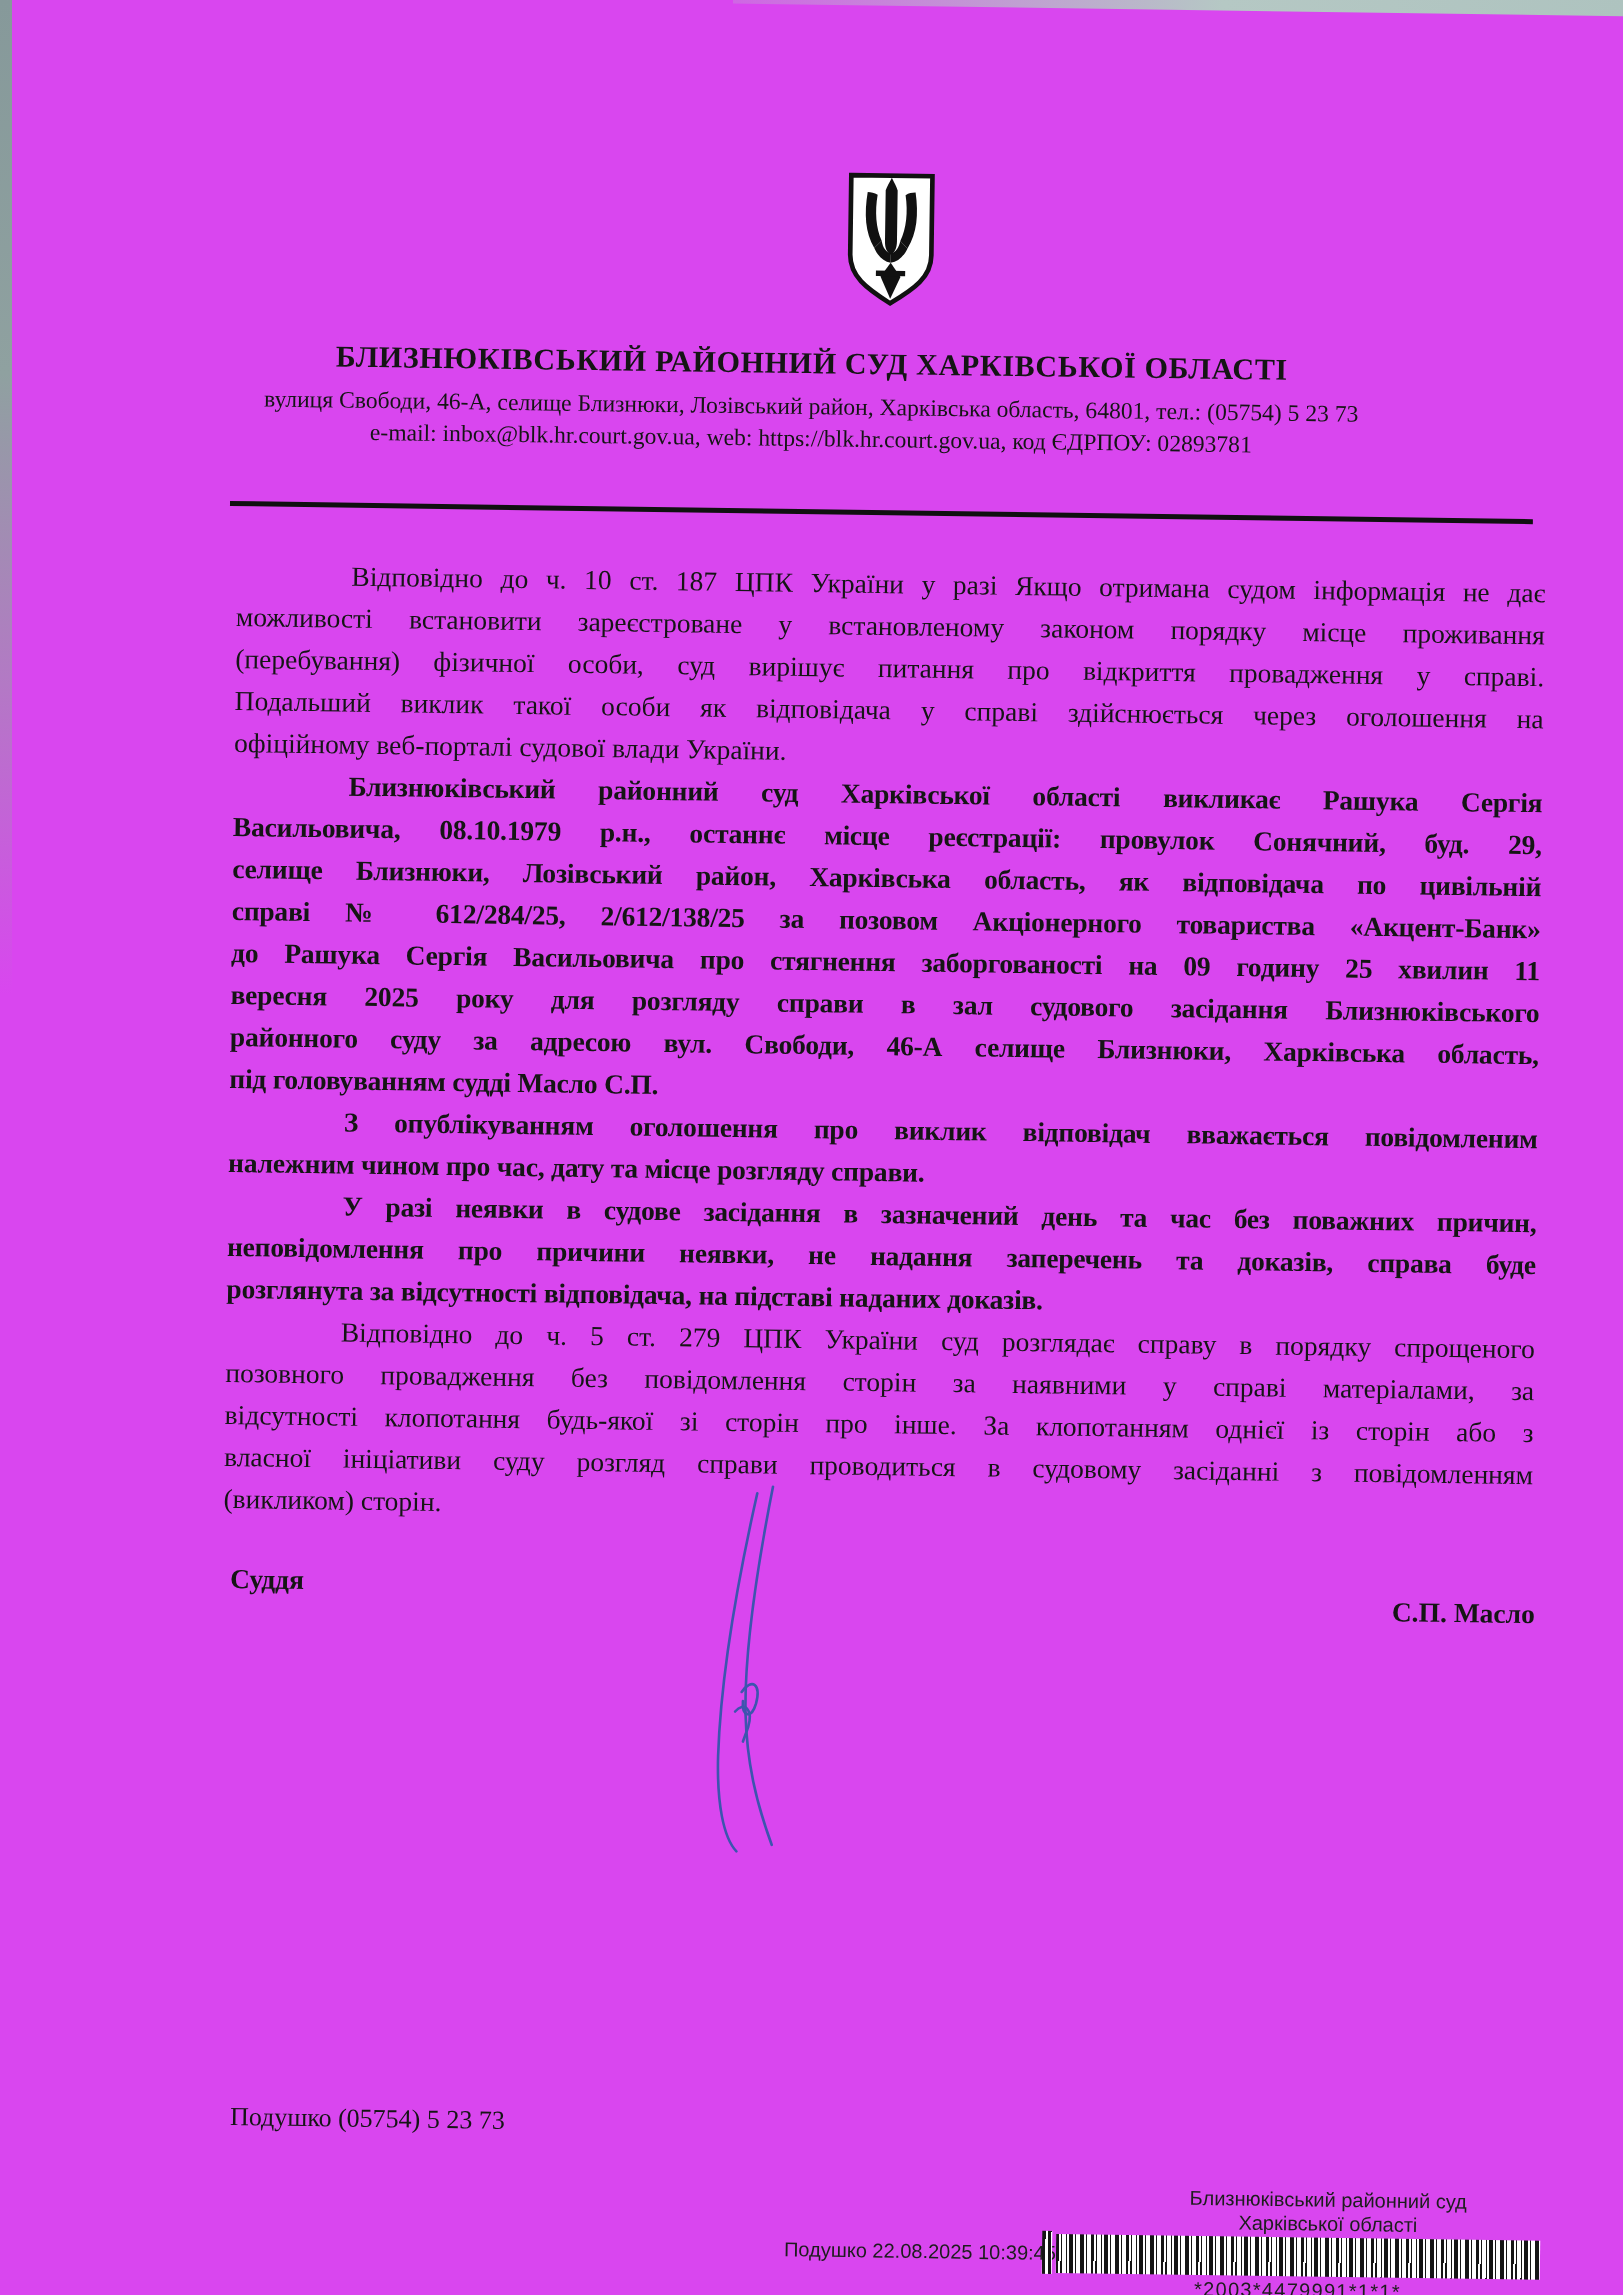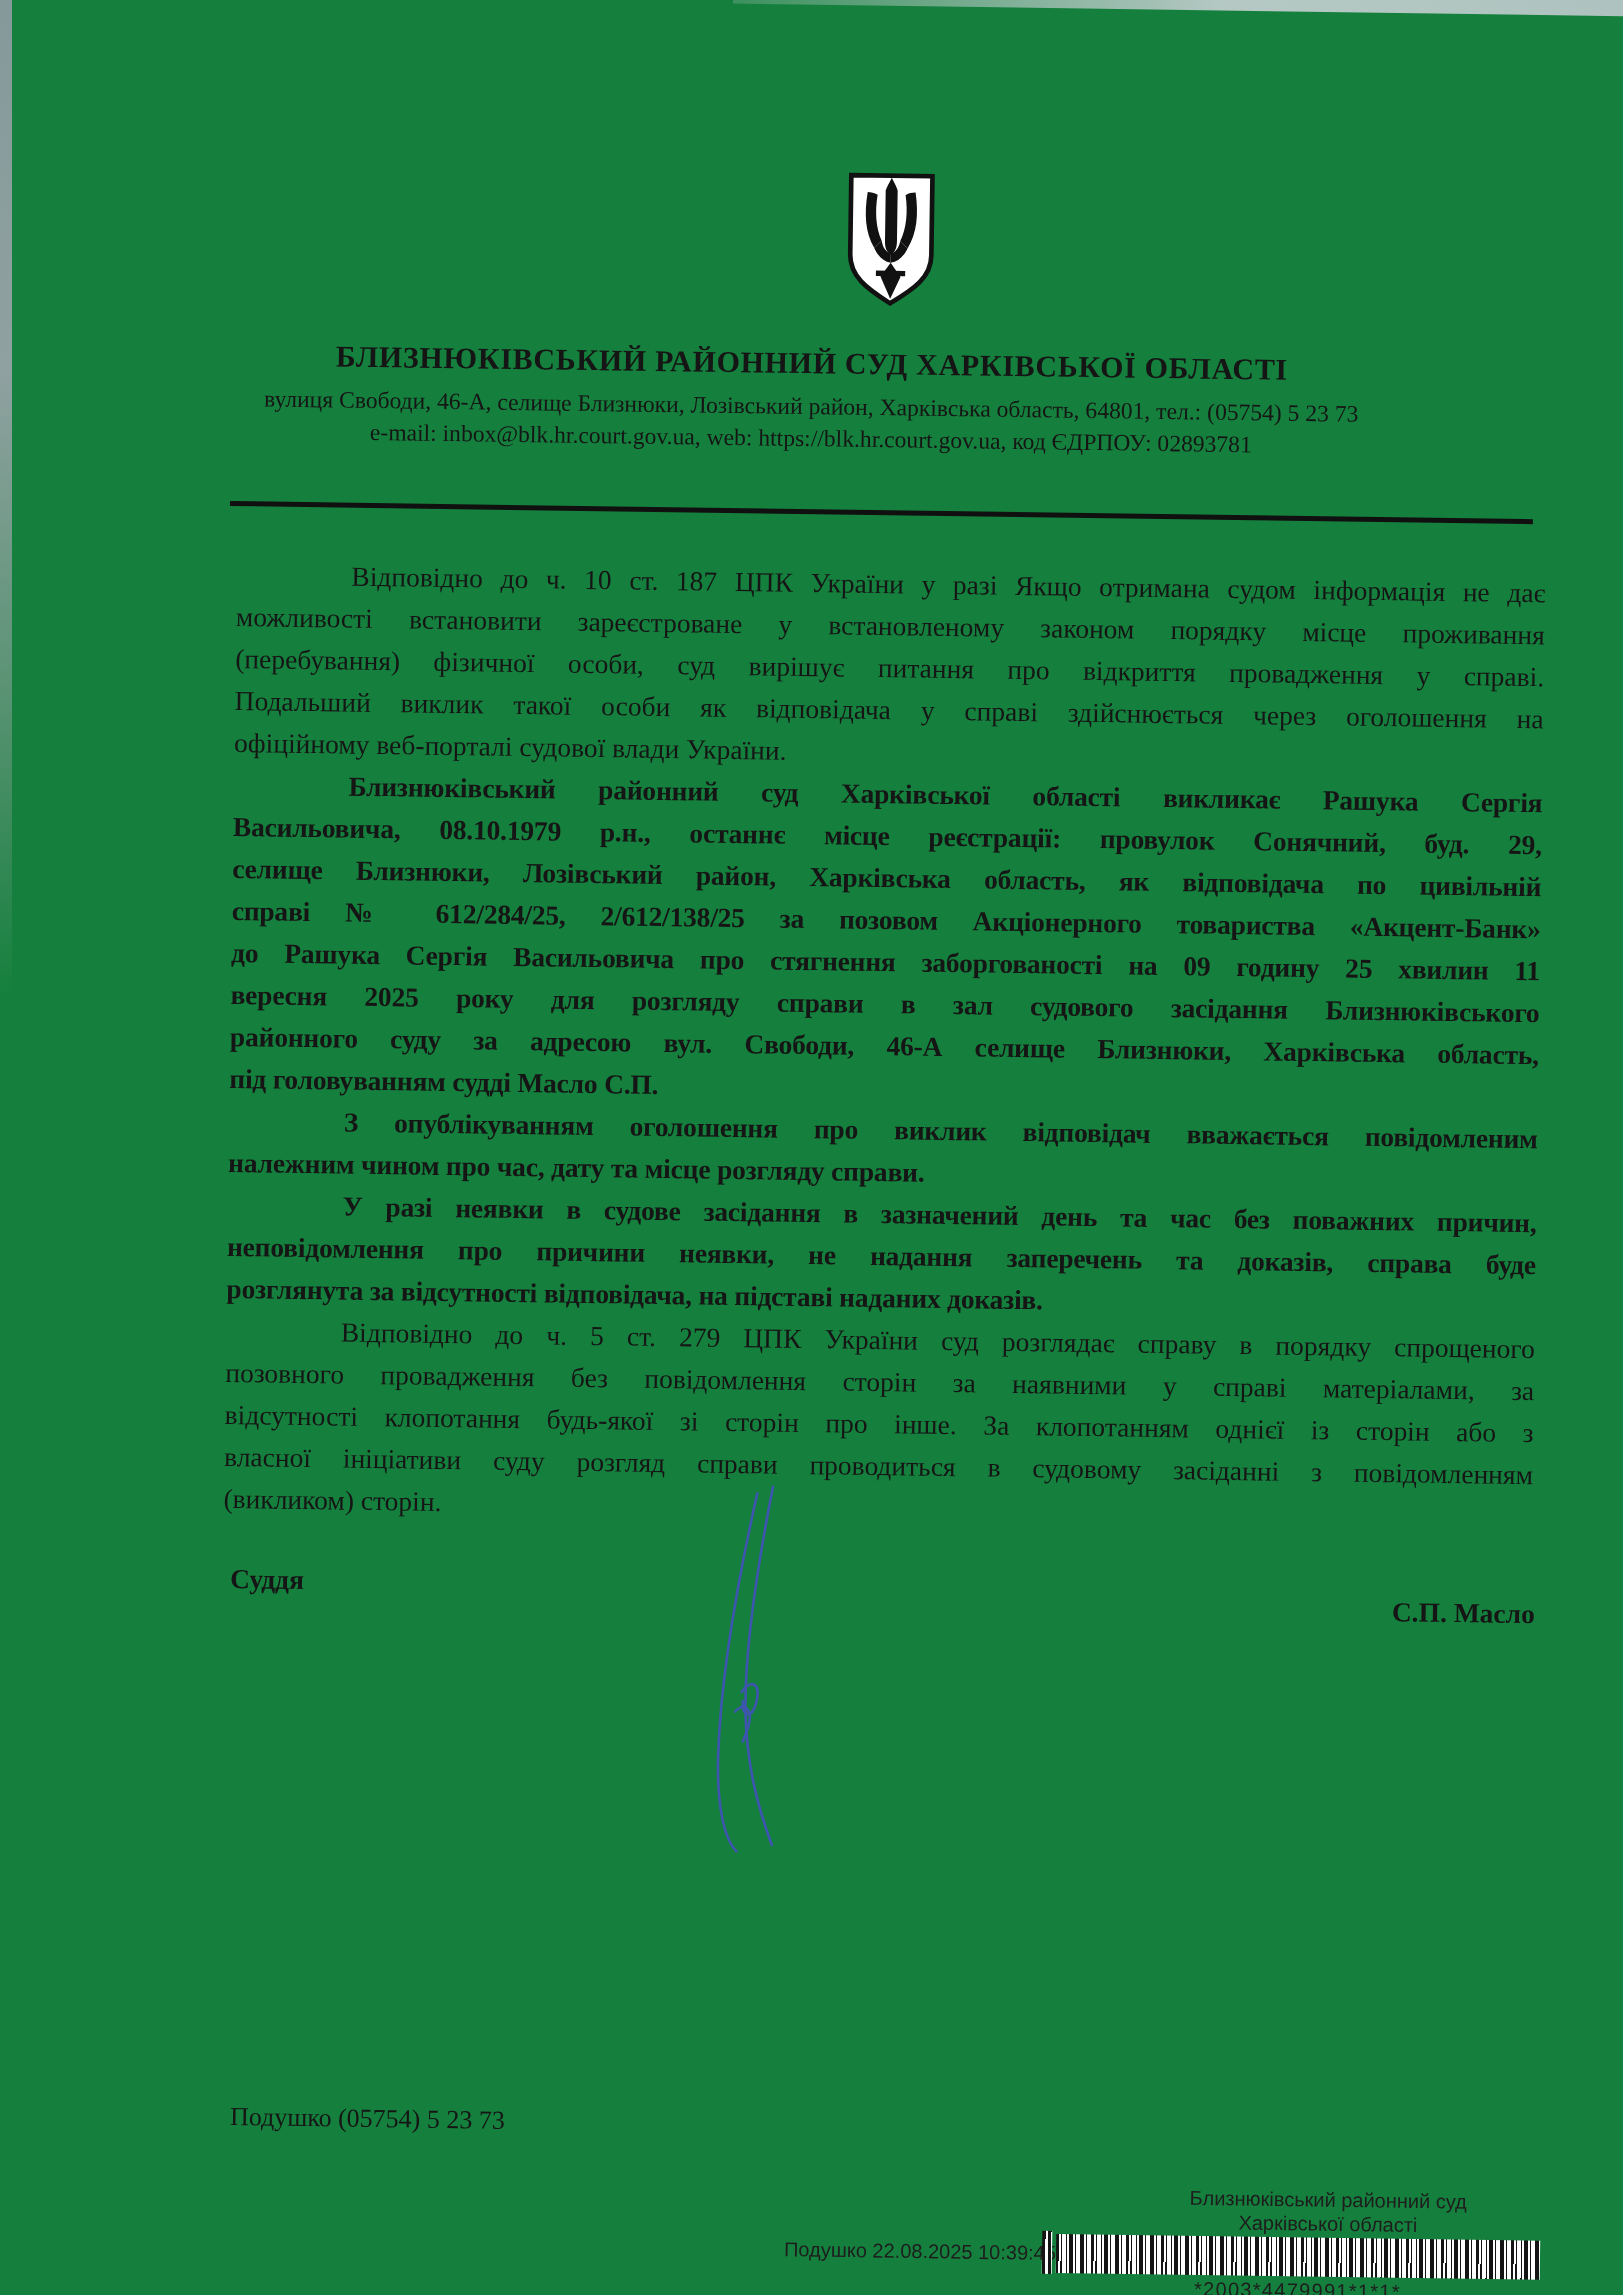--- a/index.html
+++ b/index.html
@@ -1,20 +1,20 @@
 <!DOCTYPE html>
 <html lang="uk" style="font-size:10.5px"><head>
 <meta charset="utf-8">
 <style>
   html,body{margin:0;padding:0;background:#e8e8e8;}
   .page{
     position:relative;
     width:1624px;height:2295px;
     margin:0 auto;
-    background:#15803d;
+    background:#d946ef;
     overflow:hidden;
     font-family:"Liberation Serif", serif;
     color:#151515;
   }
   
   .left-strip{
     position:absolute;left:0;top:0;width:12.4px;height:1244px;
     background:linear-gradient(180deg,#86999a 0%,#8fa1a0 30%,rgba(148,163,162,.55) 55%,rgba(148,163,162,0) 80%);
   }
   .top-band{

